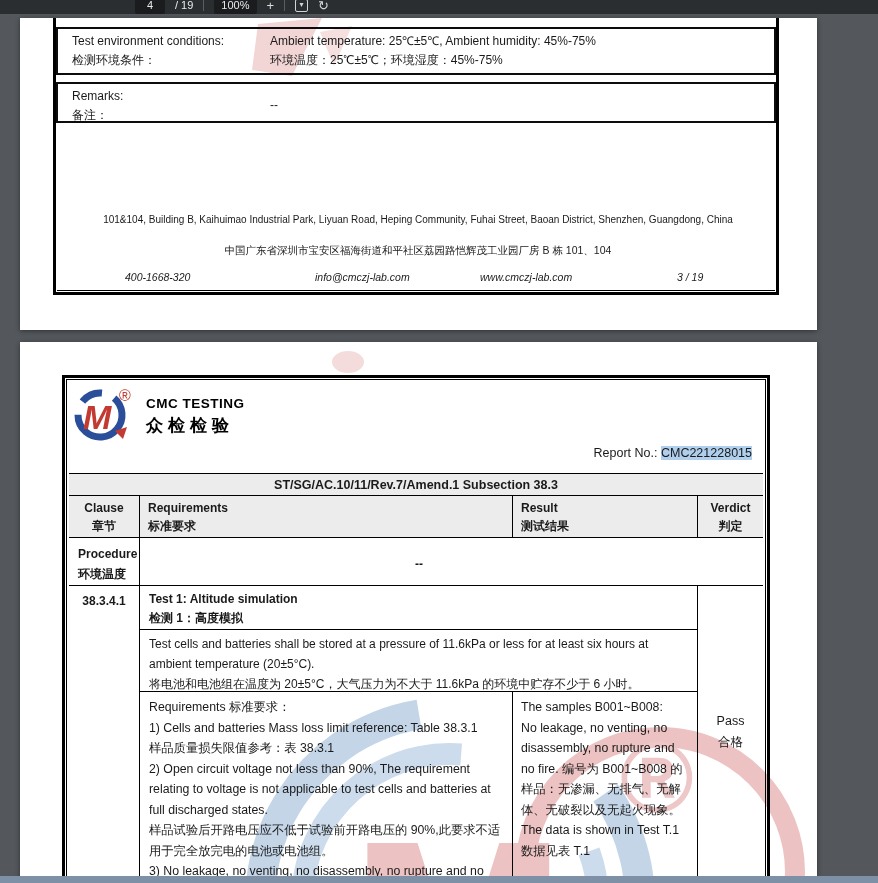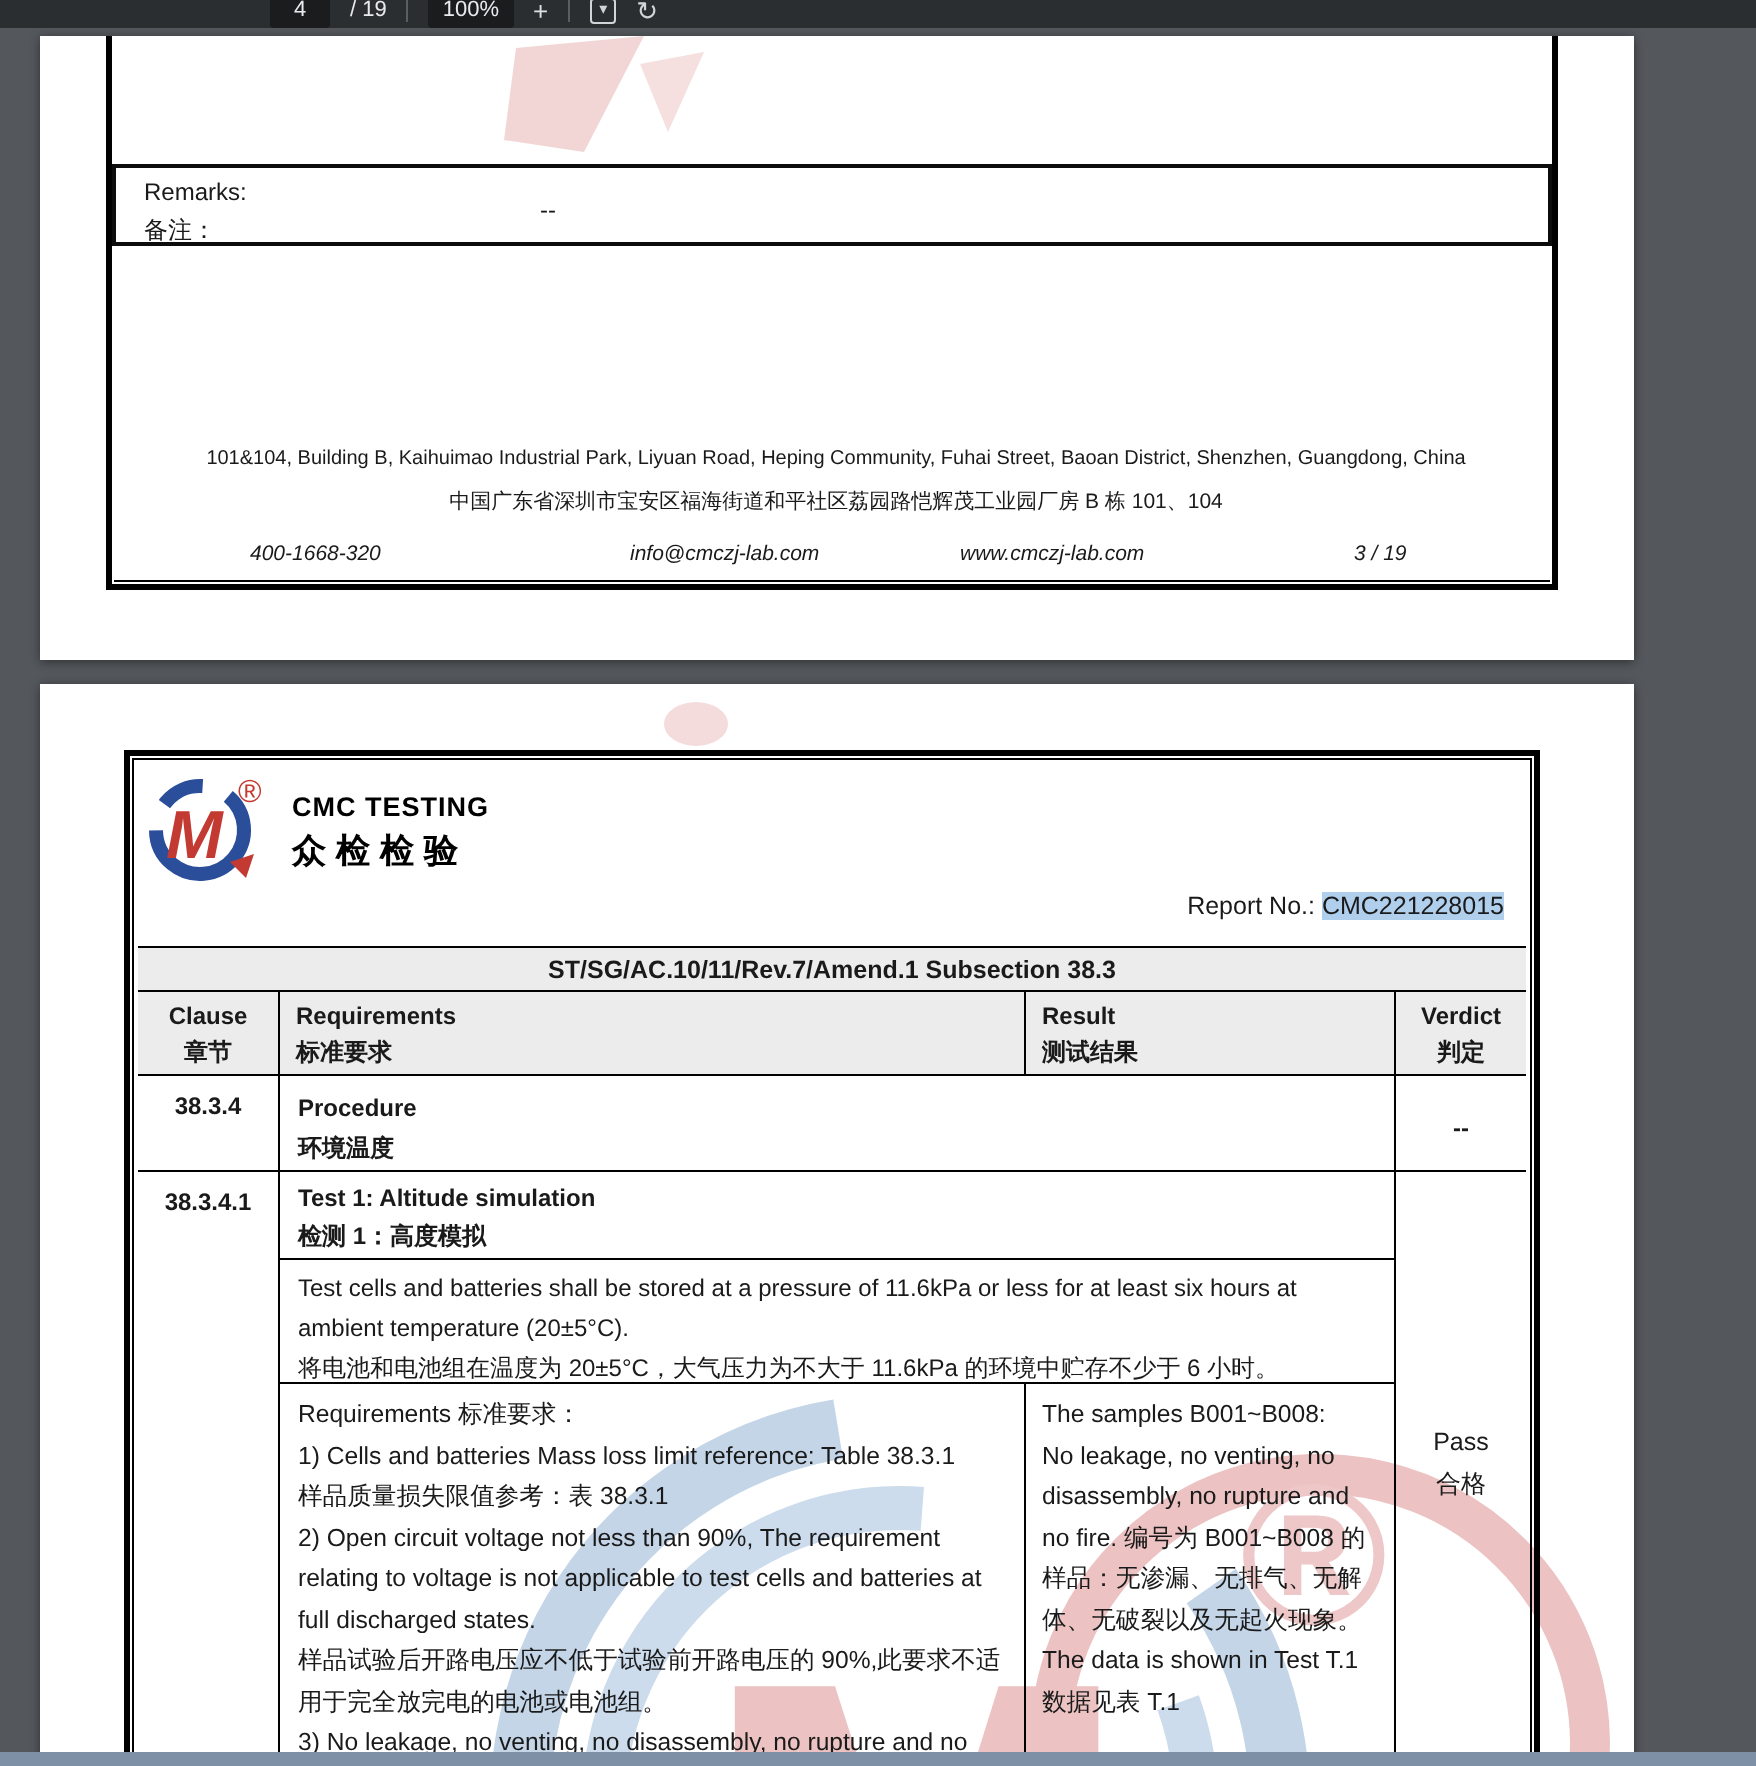--- a/index.html
+++ b/index.html
@@ -49,21 +49,21 @@
   .p3-frame-innerline { position:absolute; left:1px; right:1px; bottom:1px; height:2px; border-bottom:1px solid #000; }
   .info-box {
     position:absolute; left:36px; width:720px; border:2px solid #0c0c0c;
     font-size:12px; background:transparent;
   }
   .env-box { top:9px; height:48px; }
   .remarks-box { top:64px; height:41px; }
   .ib-label { position:absolute; left:14px; top:3px; line-height:19px; }
   .ib-value { position:absolute; left:212px; top:3px; line-height:19px; }
   .remarks-value { top:12px; }
-  .p3-footer-en { position:absolute; left:40px; width:716px; top:206px; text-align:center; font-size:10px; }
+  .p3-footer-en { position:absolute; left:40px; width:716px; top:196px; text-align:center; font-size:10px; }
   .p3-footer-zh { position:absolute; left:40px; width:716px; top:226px; text-align:center; font-size:10.5px; }
   .p3-contact { position:absolute; top:253px; font-size:10.5px;font-style:italic; }
   .c-phone { left:105px; } .c-email { left:295px; } .c-web { left:460px; } .c-pagenum { left:657px; }
   
   .p4-frame {
     position:absolute; left:42px; top:33px; width:708px; height:520px;
     border:3px solid #000; border-bottom:none;
   }
   .p4-frame-inner {
     position:absolute; left:1px; right:1px; top:1px; bottom:0;
@@ -123,20 +123,30 @@
     <g opacity="0.45">
       <polygon points="238,6 302,0 272,58 232,52" fill="#e3a4a4"></polygon>
       <polygon points="300,14 332,8 314,48" fill="#e9b9b9"></polygon>
     </g>
   </svg>
   <div class="doc-layer">
     <div class="p3-frame">
       <div class="p3-frame-innerline"></div>
     </div>
 
+    <div class="info-box env-box">
+      <div class="ib-label">
+        <div>Test environment conditions:</div>
+        <div>检测环境条件：</div>
+      </div>
+      <div class="ib-value">
+        <div>Ambient temperature: 25℃±5℃, Ambient humidity: 45%-75%</div>
+        <div>环境温度：25℃±5℃；环境湿度：45%-75%</div>
+      </div>
+    </div>
 
     <div class="info-box remarks-box">
       <div class="ib-label">
         <div>Remarks:</div>
         <div>备注：</div>
       </div>
       <div class="ib-value remarks-value">--</div>
     </div>
 
     <div class="p3-footer-en">101&amp;104, Building B, Kaihuimao Industrial Park, Liyuan Road, Heping Community, Fuhai Street, Baoan District, Shenzhen, Guangdong, China</div>
@@ -197,21 +207,20 @@
               <div>Result</div>
               <div>测试结果</div>
             </div>
             <div class="th-center">
               <div>Verdict</div>
               <div>判定</div>
             </div>
           </div>
 
           <div class="row1">
-            <div class="clause-cell">38.3.4</div>
             <div class="proc-cell">
               <div>Procedure</div>
               <div>环境温度</div>
             </div>
             <div class="dash-cell">--</div>
           </div>
 
           <div class="row2">
             <div class="r2-clause">38.3.4.1</div>
             <div class="r2-title">

